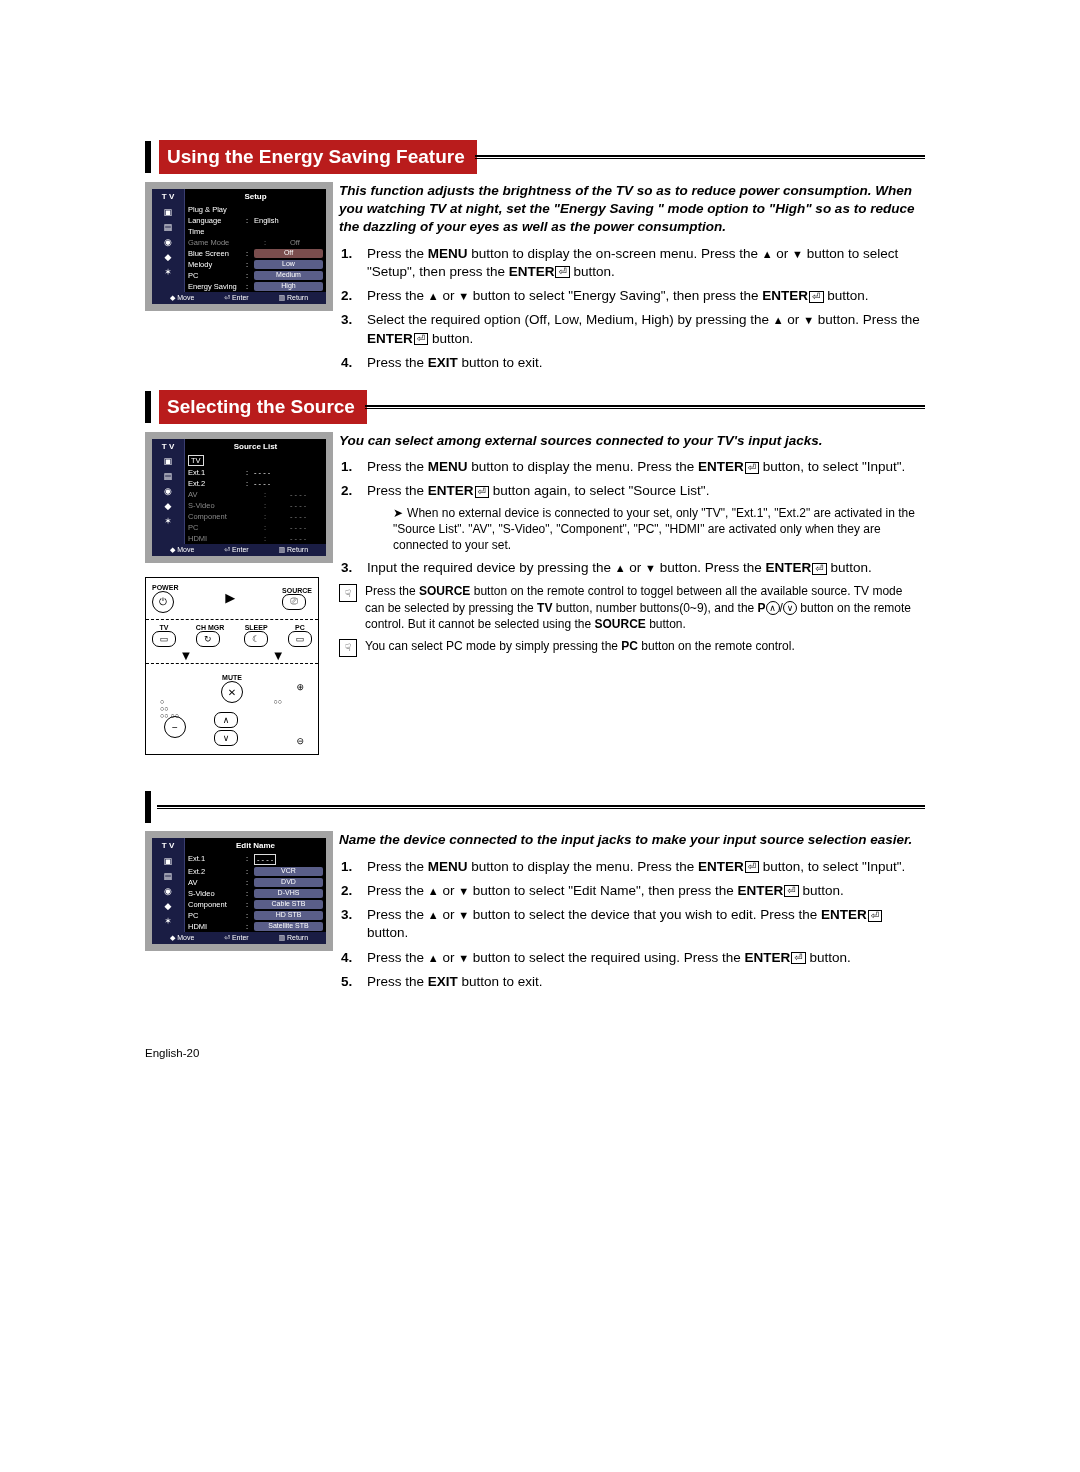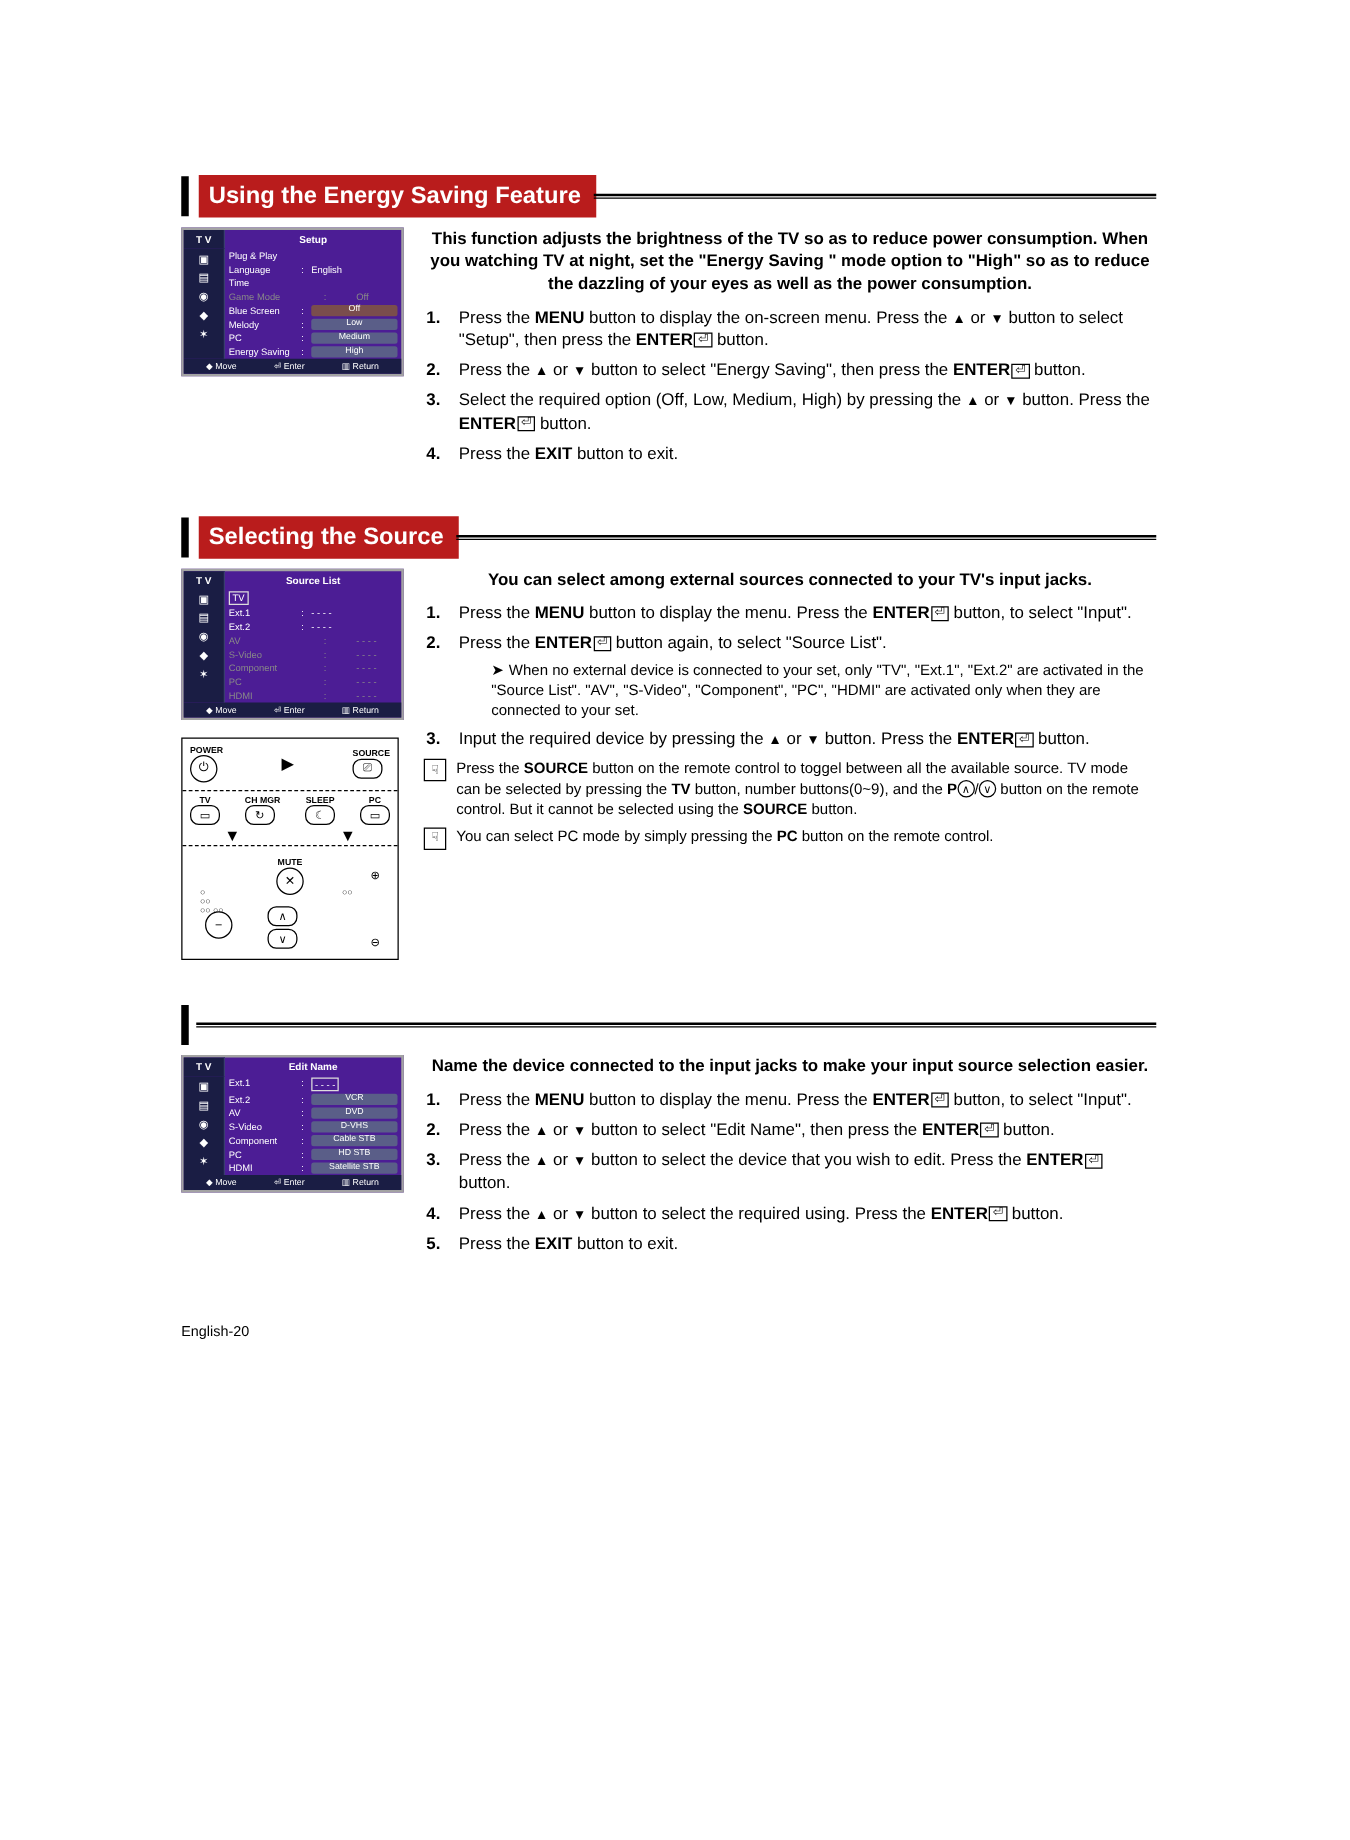--- a/index.html
+++ b/index.html
@@ -49,23 +49,23 @@
     width: 180px;
     flex: 0 0 180px;
     margin-right: 14px;
   }
   .right-col {
     flex: 1;
     font-size: 13.5px;
     line-height: 1.35;
   }
   .intro {
+    font-style: italic;
     font-weight: bold;
     margin-bottom: 8px;
-    text-align: center;
   }
   ol.steps {
     margin: 0;
     padding: 0 0 0 2px;
     list-style: none;
     counter-reset: step;
   }
   ol.steps > li {
     counter-increment: step;
     position: relative;
@@ -88,24 +88,24 @@
     line-height: 1;
     vertical-align: middle;
     margin-left: 1px;
   }
   .arrow-up, .arrow-down {
     font-size: 11px;
   }
   
   .osd {
     width: 174px;
-    background: #4c1d95;
+    background: #000000;
     color: #fff;
     font-size: 8px;
-    border: 2px solid #a3a3a3;
+    border: 7px solid #a3a3a3;
   }
   .osd-header {
     display: flex;
   }
   .osd-header-left {
     width: 32px;
     background: #1a1d44;
     text-align: center;
     padding: 3px 0;
     font-weight: bold;
@@ -326,21 +326,21 @@
         <li>
           <span>Select the required option (Off, Low, Medium, High) by pressing the </span><span class="arrow-up">▲</span><span> or </span><span class="arrow-down">▼</span><span> button. Press the </span><span class="bold">ENTER</span><span class="enter-glyph">⏎</span><span> button.</span>
         </li>
         <li>
           <span>Press the </span><span class="bold">EXIT</span><span> button to exit.</span>
         </li>
       </ol>
     </div>
   </div>
 
-  <div class="section-heading" style="margin-top:35px;">
+  <div class="section-heading" style="margin-top:12px;">
     <div class="bar"></div>
     <div class="heading-text">Selecting the Source</div>
     <div class="heading-line"></div>
   </div>
 
   <div class="content-row">
     <div class="left-col">
       <div class="osd">
         <div class="osd-header">
           <div class="osd-header-left">T V</div>

